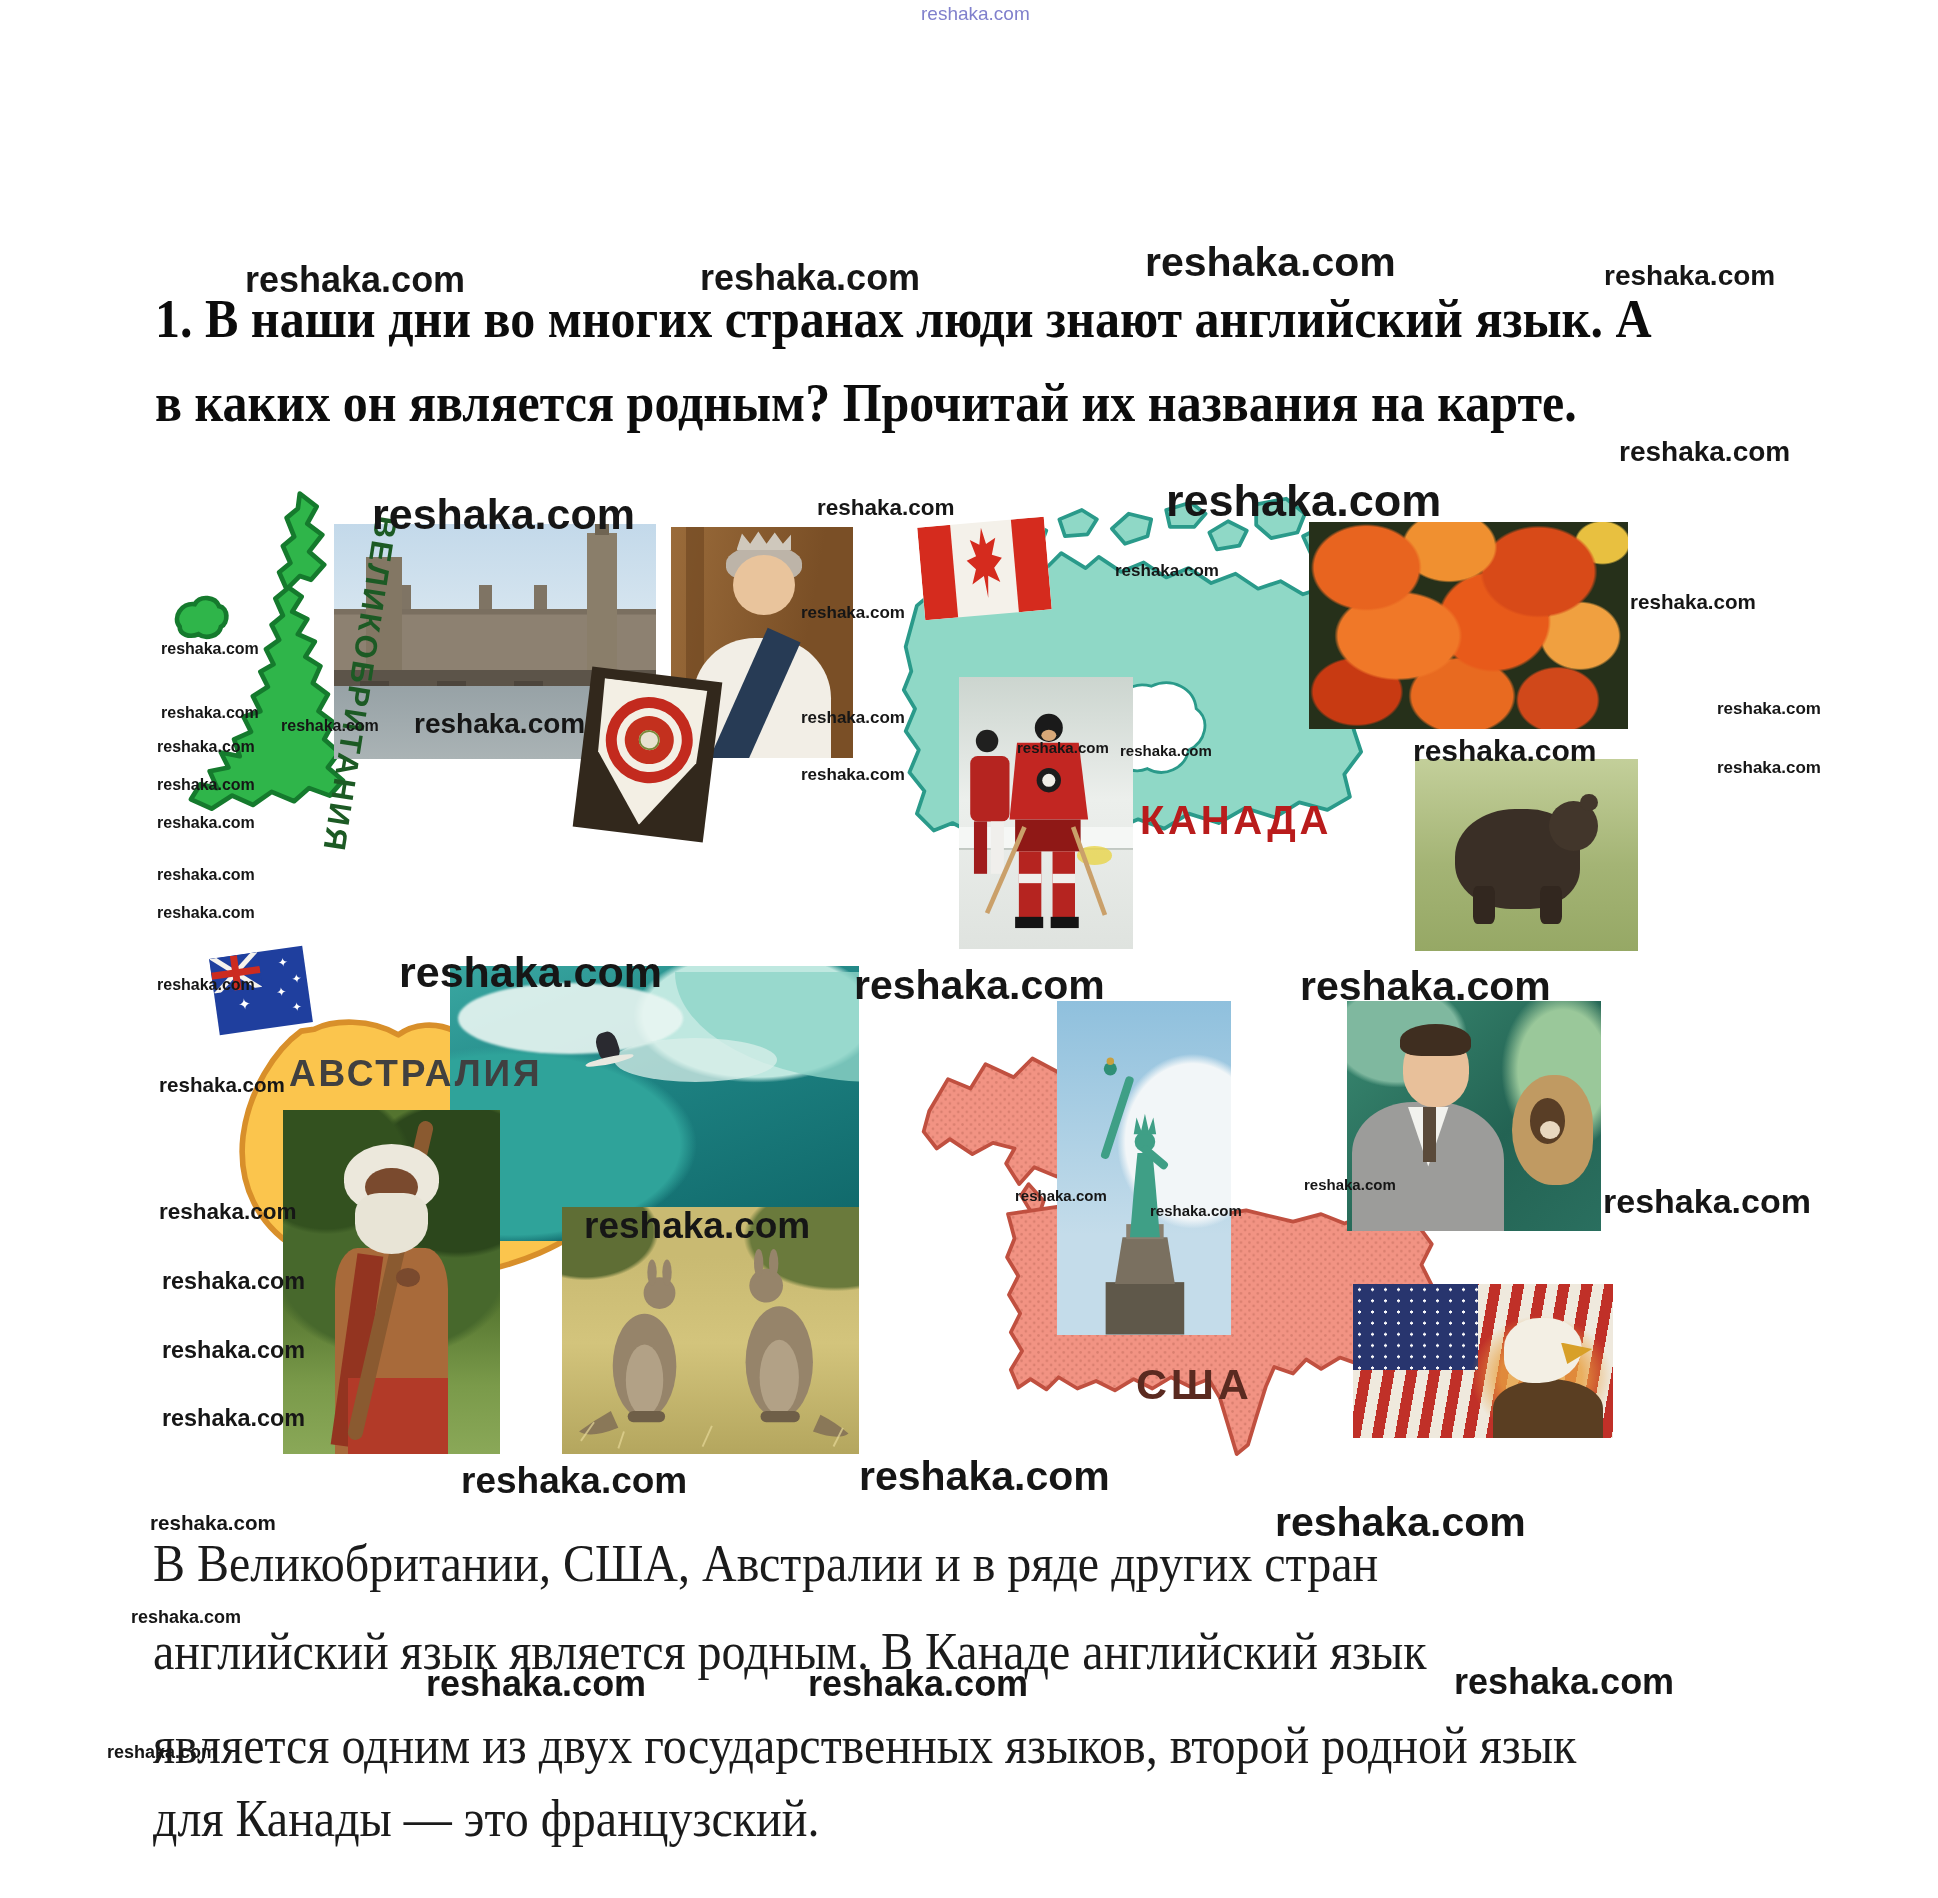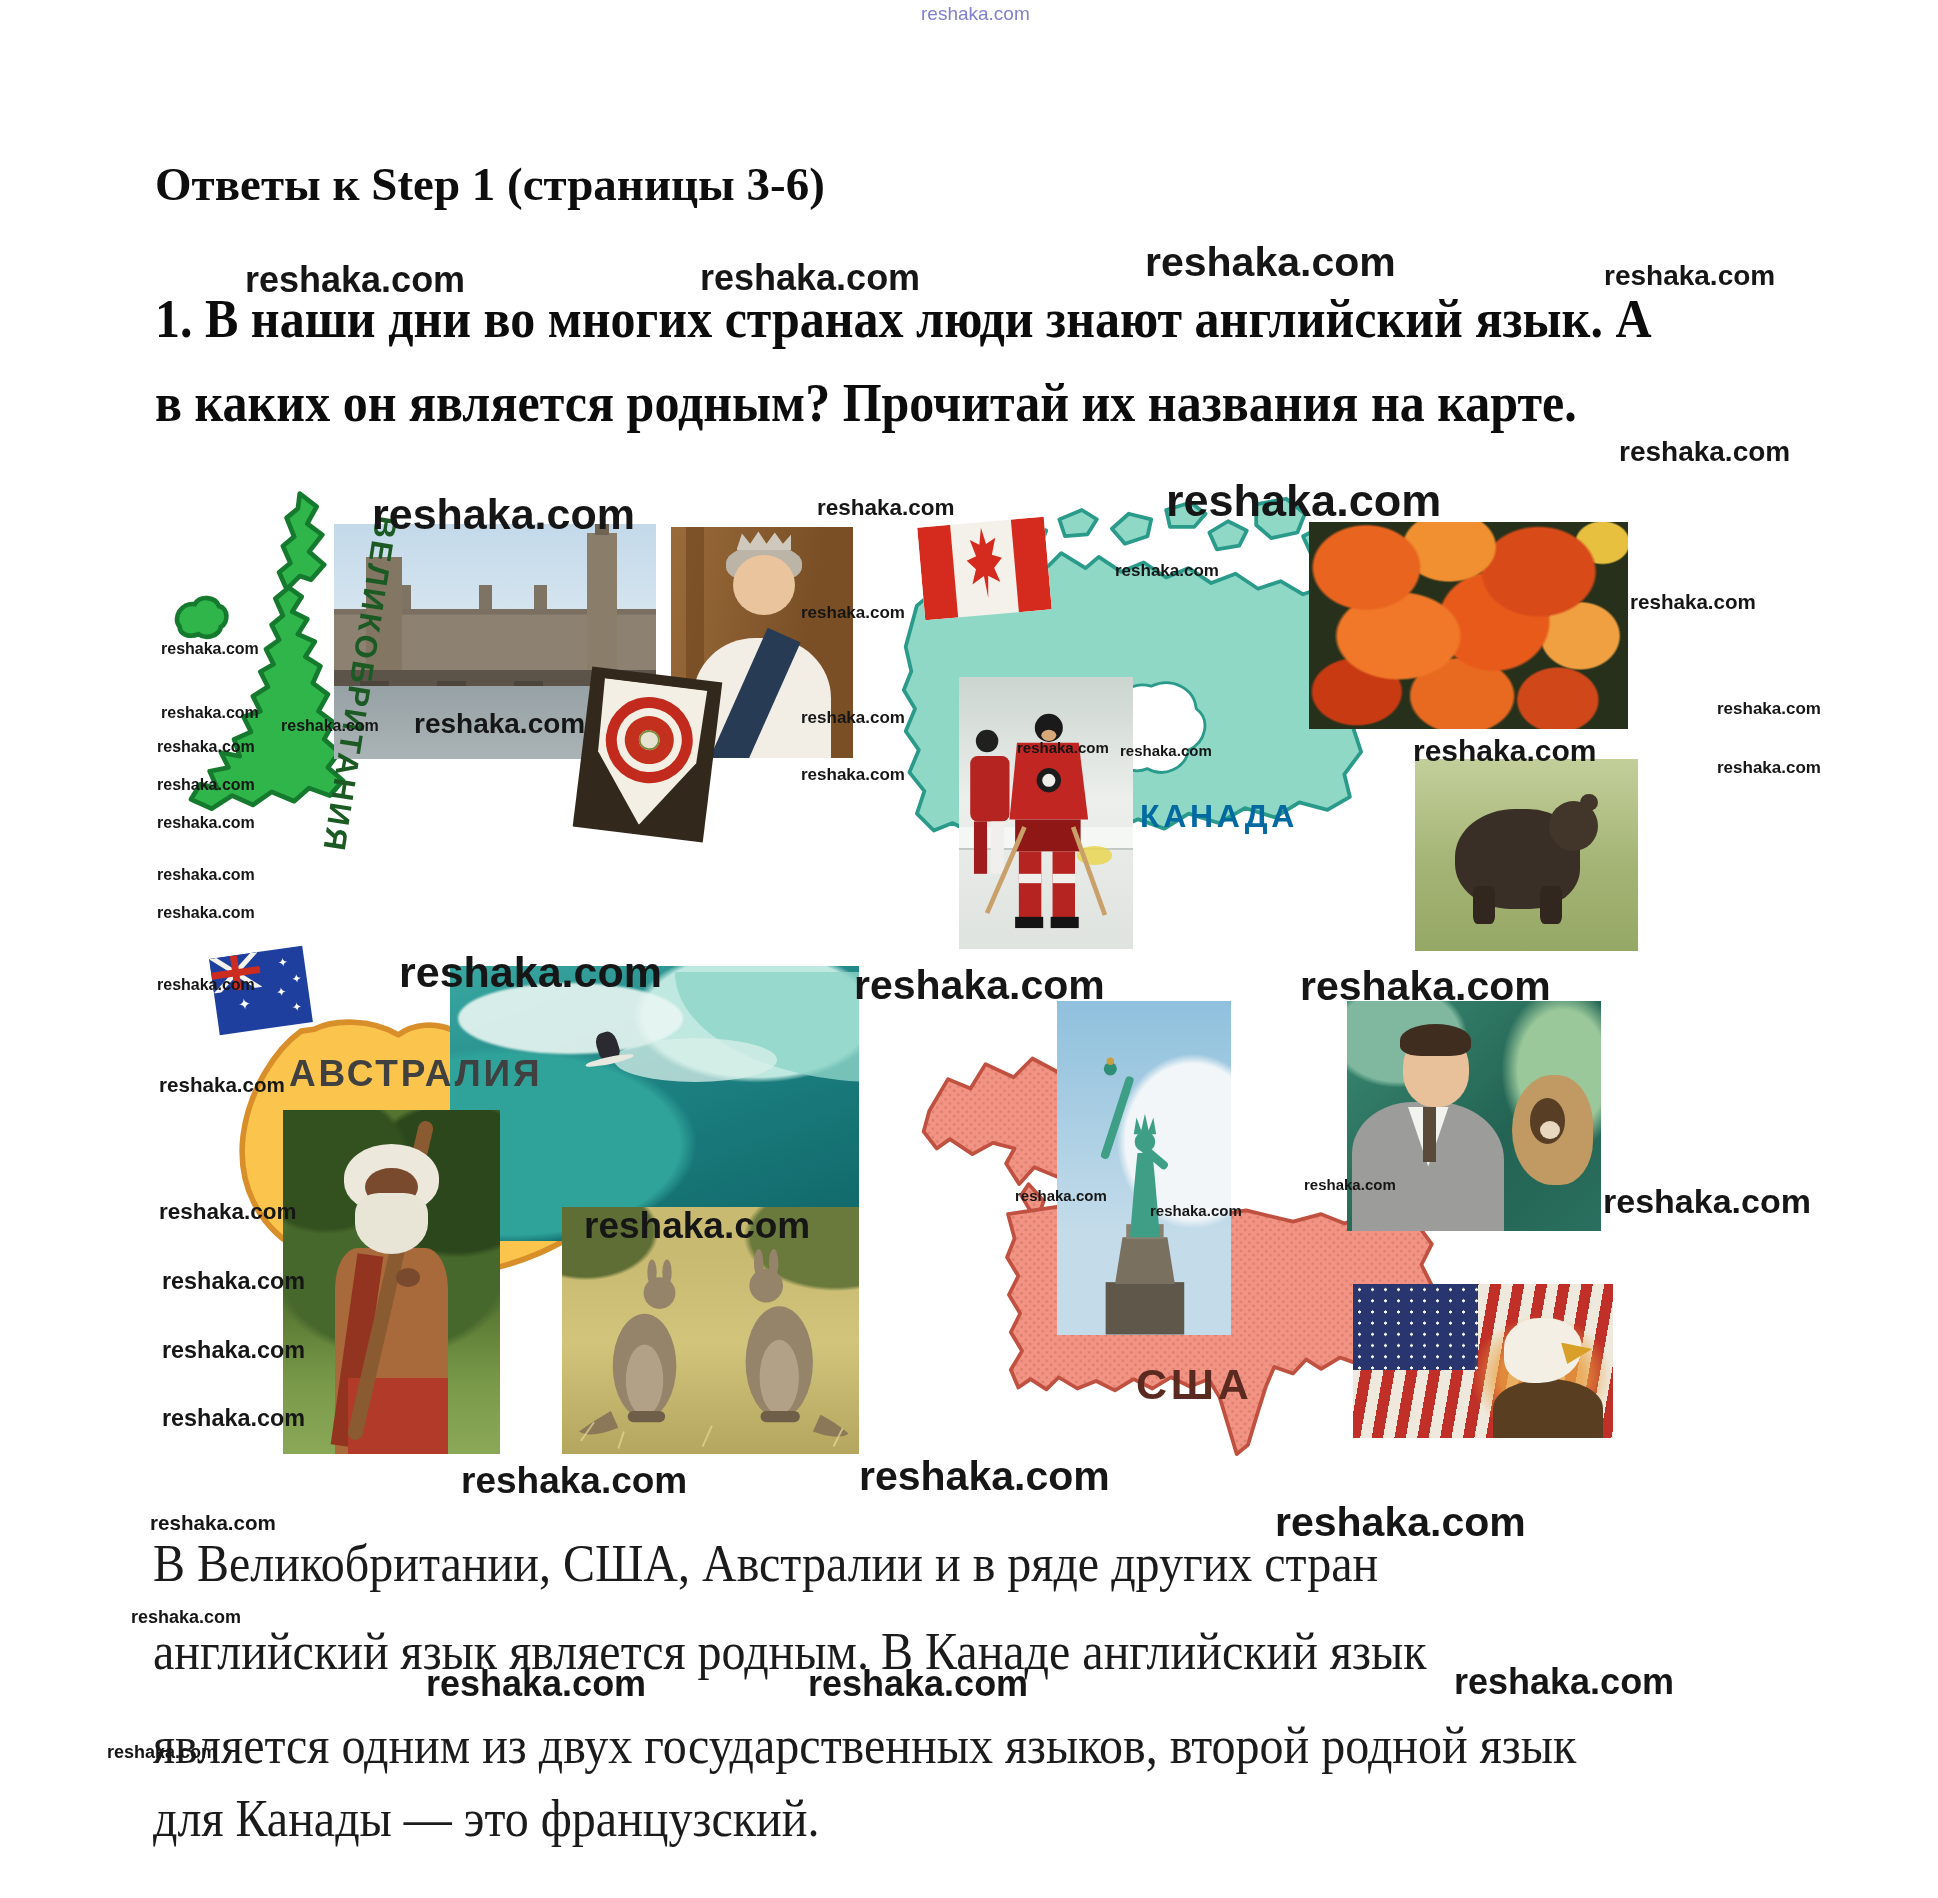--- a/index.html
+++ b/index.html
@@ -16,21 +16,21 @@
   .ans3{top:1715px;}
   .ans4{top:1788px;}
   
   .wm-layer{position:absolute;inset:0;pointer-events:none;z-index:60;}
   .wm{position:absolute;font-family:Liberation Sans, sans-serif;white-space:nowrap;line-height:1;}
   
   .mapsvg{position:absolute;z-index:5;}
   .maplabel{position:absolute;font-family:"Liberation Sans",sans-serif;font-weight:bold;z-index:22;}
   .lbl-uk{left:330px;top:513px;width:49px;height:323px;writing-mode:vertical-rl;text-orientation:mixed;
           font-size:31px;color:#1c5a24;letter-spacing:2.8px;transform:rotate(9deg);}
-  .lbl-canada{left:1140px;top:798px;font-size:32px;color:#0369a1;letter-spacing:3.7px;}
+  .lbl-canada{left:1140px;top:798px;font-size:40px;color:#b91c1c;letter-spacing:3.7px;}
   .lbl-australia{left:289px;top:1053px;font-size:37px;color:#404040;letter-spacing:2.8px;}
   .lbl-usa{left:1136px;top:1360px;font-size:43px;color:#5a2a20;letter-spacing:3.7px;}
   
   .photo{position:absolute;overflow:hidden;z-index:10;}
   .ab{position:absolute;}
   
   .ph-bigben{left:334px;top:524px;width:322px;height:235px;background:linear-gradient(#c3d9ea,#e0ebf2 60%);}
   .bb-parl{left:0;right:0;top:36%;height:28%;background:#8d8171;
      box-shadow:inset 0 5.6px 0 #7a6f60;}
   .bb-parl .spike{position:absolute;top:-24px;width:13px;height:24px;background:#7f7464;}
@@ -146,21 +146,20 @@
   .us-glow{right:0;top:20%;width:55%;height:80%;background:radial-gradient(#e8a040 0 40%,transparent 70%);opacity:.8;}
   .us-ehead{right:12%;top:22%;width:30%;height:42%;background:#f3efe4;border-radius:50% 50% 60% 40%;}
   .us-ebeak{right:8%;top:38%;width:12%;height:14%;background:#d8a028;clip-path:polygon(100% 30%,0 0,20% 100%);}
   .us-ebody{right:4%;bottom:0;width:42%;height:38%;background:#5a3e22;border-radius:50% 50% 0 0;}
 </style>
 </head>
 <body>
 
 <div class="page">
 
-  <div class="heading">Ответы к Step 1 (страницы 3-6)</div>
   <div class="taskline task1">1. В наши дни во многих странах люди знают английский язык. А</div>
   <div class="taskline task2">в каких он является родным? Прочитай их названия на карте.</div>
 
   <svg class="mapsvg" style="left:159px;top:486px;" width="229" height="349" viewBox="0 0 244 372">
     <path fill="#2fb54a" stroke="#157a2d" stroke-width="5" stroke-linejoin="round" d="M150,8 L168,22 L158,40 L174,52 L160,70 L176,84 L162,100 L150,96 L138,108 L152,118 L142,134 L158,142 L148,158 L166,166 L156,182 L172,192 L164,210 L180,222 L170,240 L186,252 L176,270 L192,284 L180,300 L196,314 L182,330 L160,322 L144,336 L120,326 L100,340 L78,330 L56,344 L34,334 L44,318 L62,322 L54,304 L74,300 L66,284 L86,288 L80,270 L98,262 L90,246 L108,240 L100,224 L116,214 L108,198 L122,190 L114,174 L128,164 L120,148 L132,138 L124,120 L136,110 L128,92 L140,82 L132,64 L144,54 L136,34 L148,24 Z"></path>
     <path fill="#2fb54a" stroke="#157a2d" stroke-width="5" d="M22,150 C14,140 24,124 38,126 C44,116 60,118 64,128 C74,130 74,146 66,150 C64,160 50,164 42,158 C32,162 22,158 22,150 Z"></path>
   </svg>
   <div class="maplabel lbl-uk">ВЕЛИКОБРИТАНИЯ</div>
 
   <svg class="mapsvg" style="left:898px;top:495px;" width="483" height="358" viewBox="0 0 515 382">

